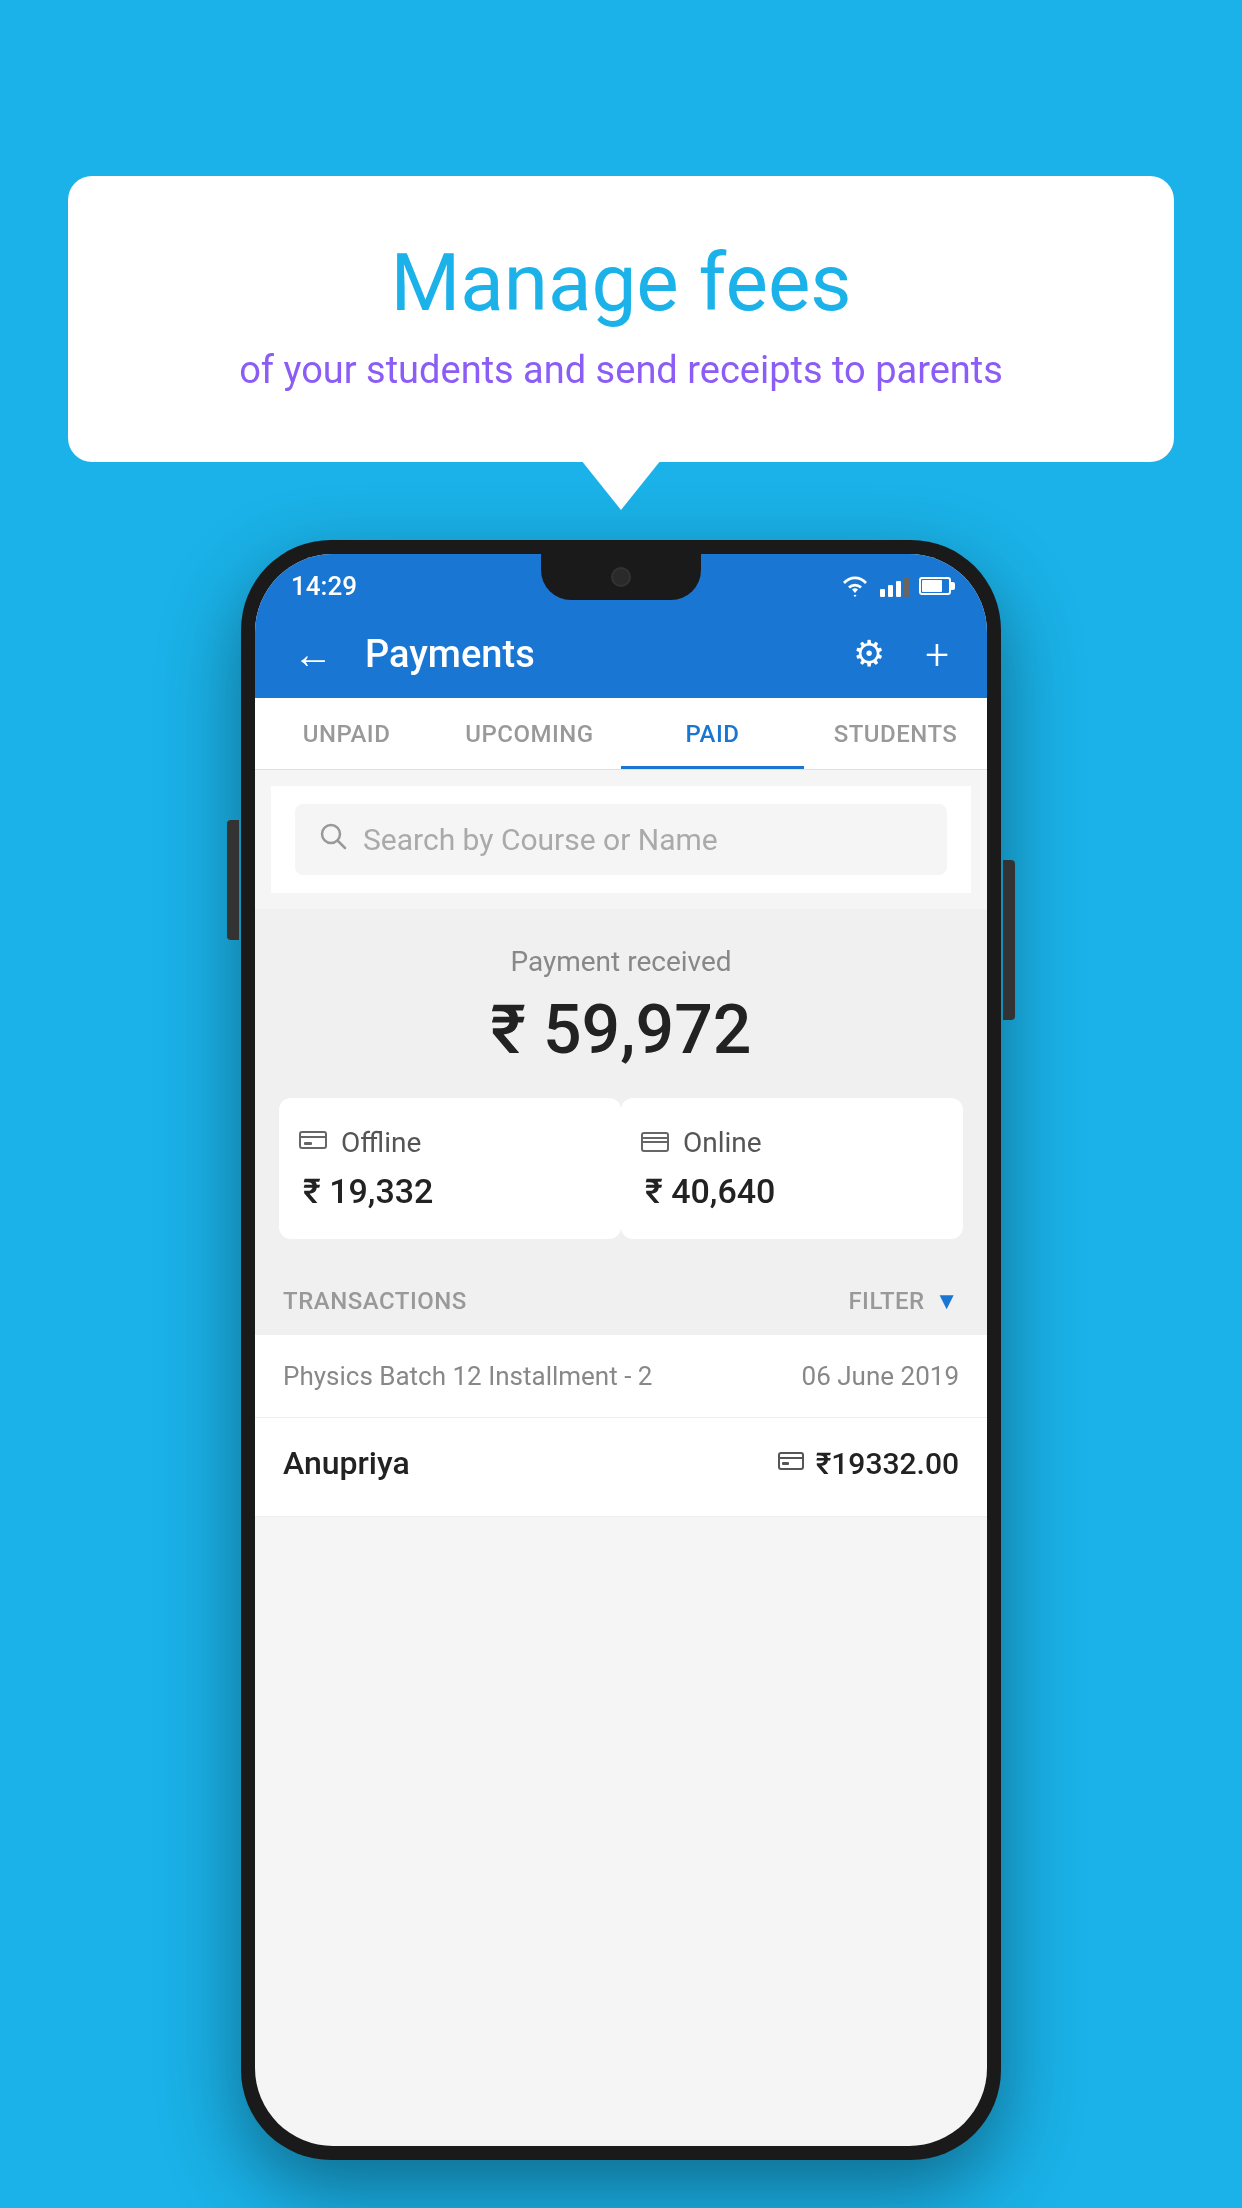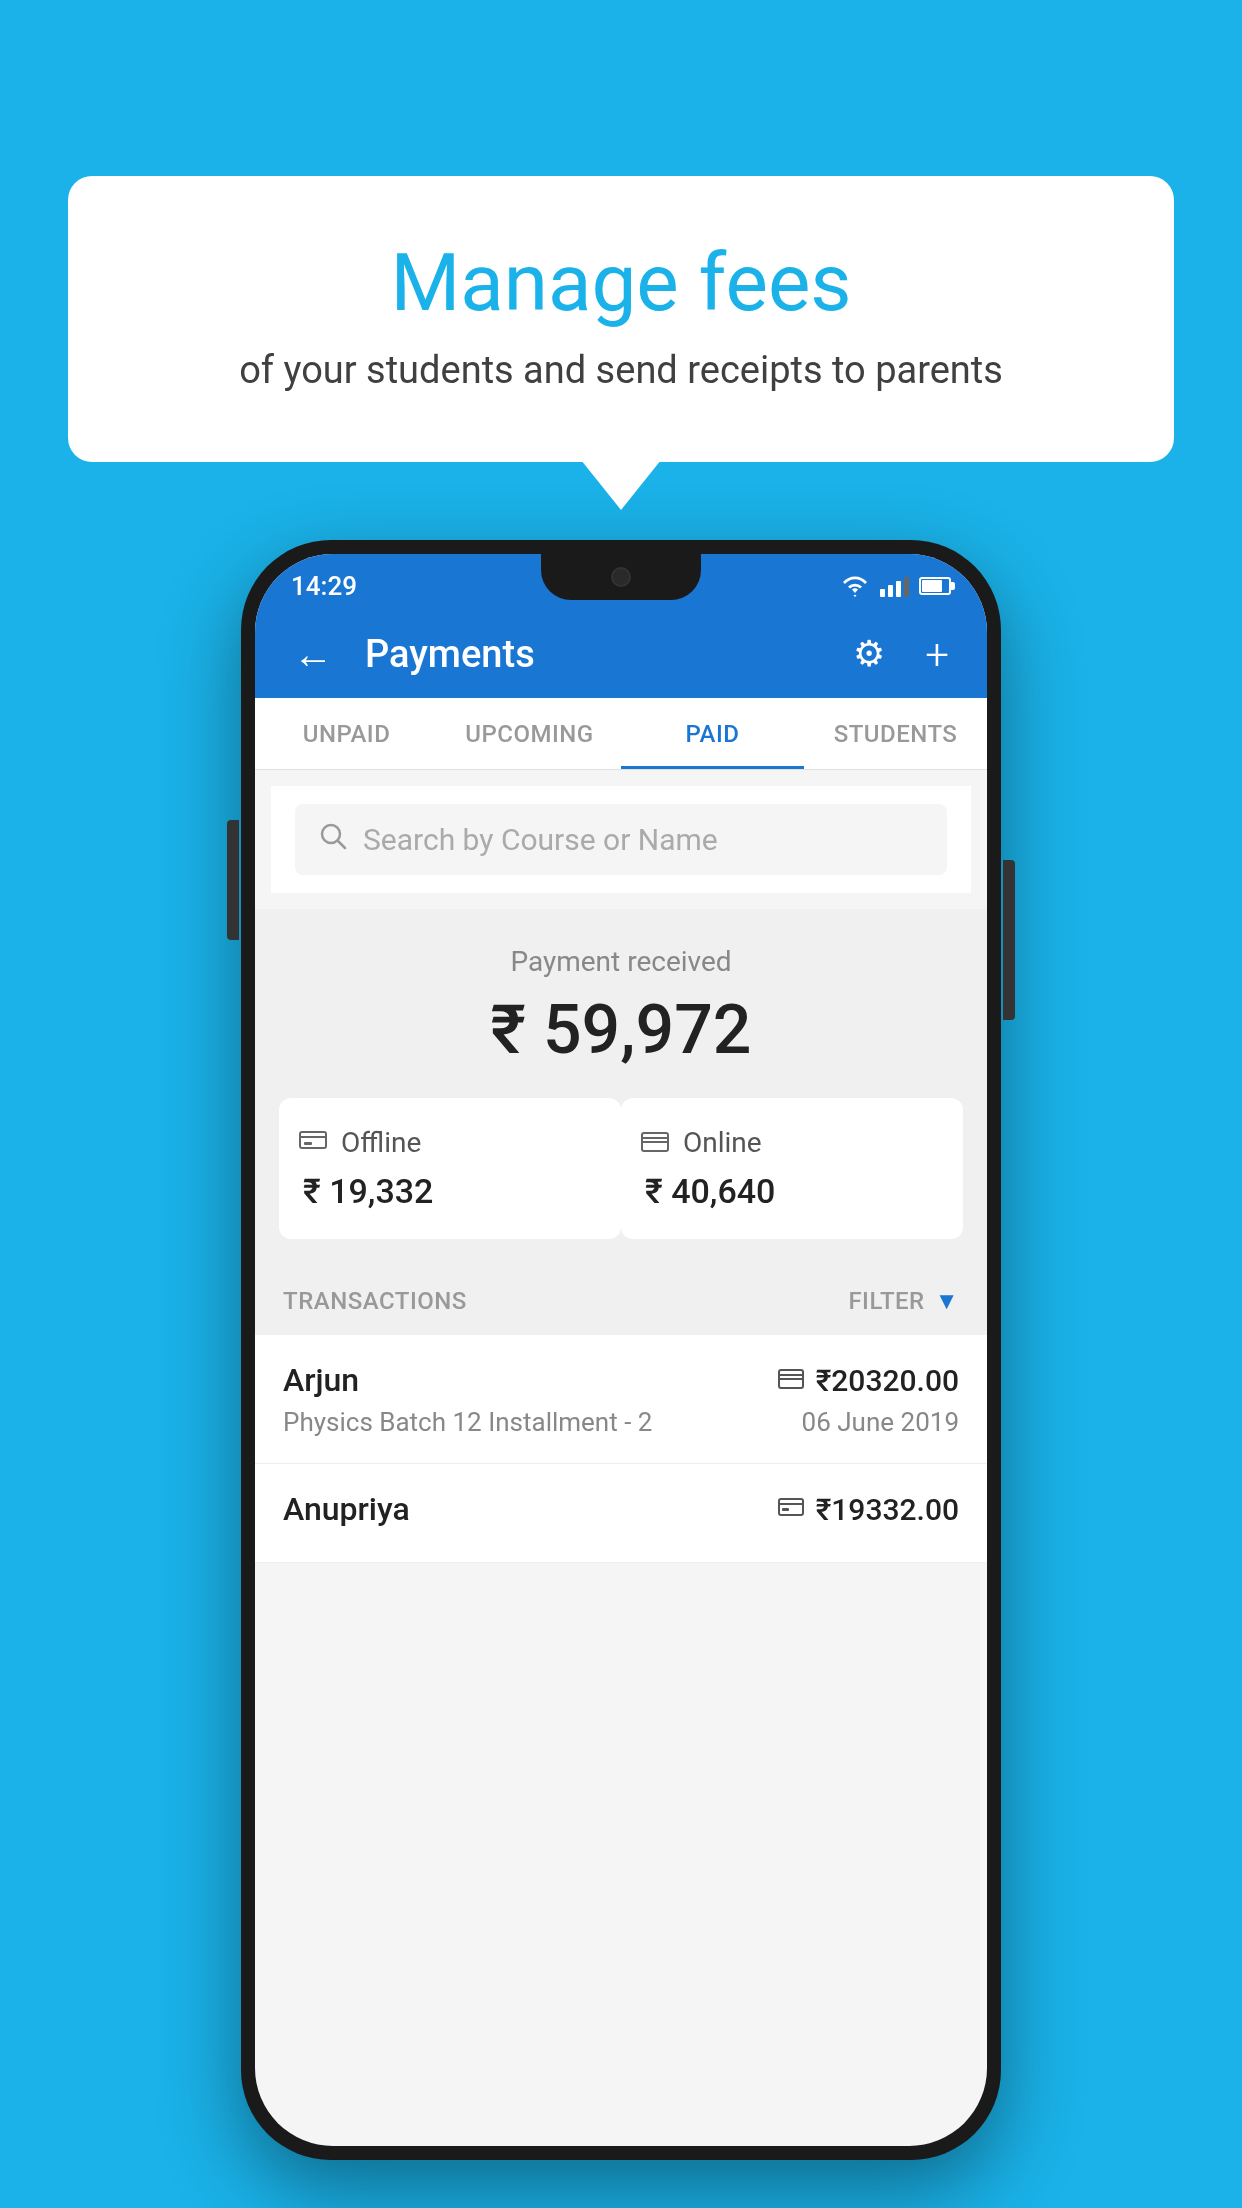--- a/index.html
+++ b/index.html
@@ -48,21 +48,21 @@
 
     .bubble-title {
       font-size: 80px;
       color: #1ab2e8;
       font-weight: 400;
       margin-bottom: 18px;
     }
 
     .bubble-subtitle {
       font-size: 38px;
-      color: #404040;
+      color: #8b5cf6;
       font-weight: 400;
     }
 
     
     .phone-container {
       position: absolute;
       top: 540px;
       left: 50%;
       transform: translateX(-50%);
       width: 760px;
@@ -534,33 +534,20 @@
 
       <div class="transactions-header">
         <span class="transactions-label">TRANSACTIONS</span>
         <div class="filter-btn">
           <span>FILTER</span>
           <span class="filter-icon">▼</span>
         </div>
       </div>
 
       <div class="transaction-row">
-        <div class="transaction-top">
-          <span class="transaction-name">Arjun</span>
-          <div class="transaction-amount-wrap">
-            <span class="transaction-icon">
-              <svg width="26" height="20" viewBox="0 0 26 20" fill="none">
-                <rect x="1" y="1" width="24" height="18" rx="2" stroke="#555" stroke-width="2"></rect>
-                <line x1="1" y1="6" x2="25" y2="6" stroke="#555" stroke-width="2"></line>
-                <line x1="1" y1="10" x2="25" y2="10" stroke="#555" stroke-width="2"></line>
-              </svg>
-            </span>
-            <span class="transaction-amount">₹20320.00</span>
-          </div>
-        </div>
         <div class="transaction-bottom">
           <span class="transaction-course">Physics Batch 12 Installment - 2</span>
           <span class="transaction-date">06 June 2019</span>
         </div>
       </div>
 
       <div class="transaction-row">
         <div class="transaction-top">
           <span class="transaction-name">Anupriya</span>
           <div class="transaction-amount-wrap">

